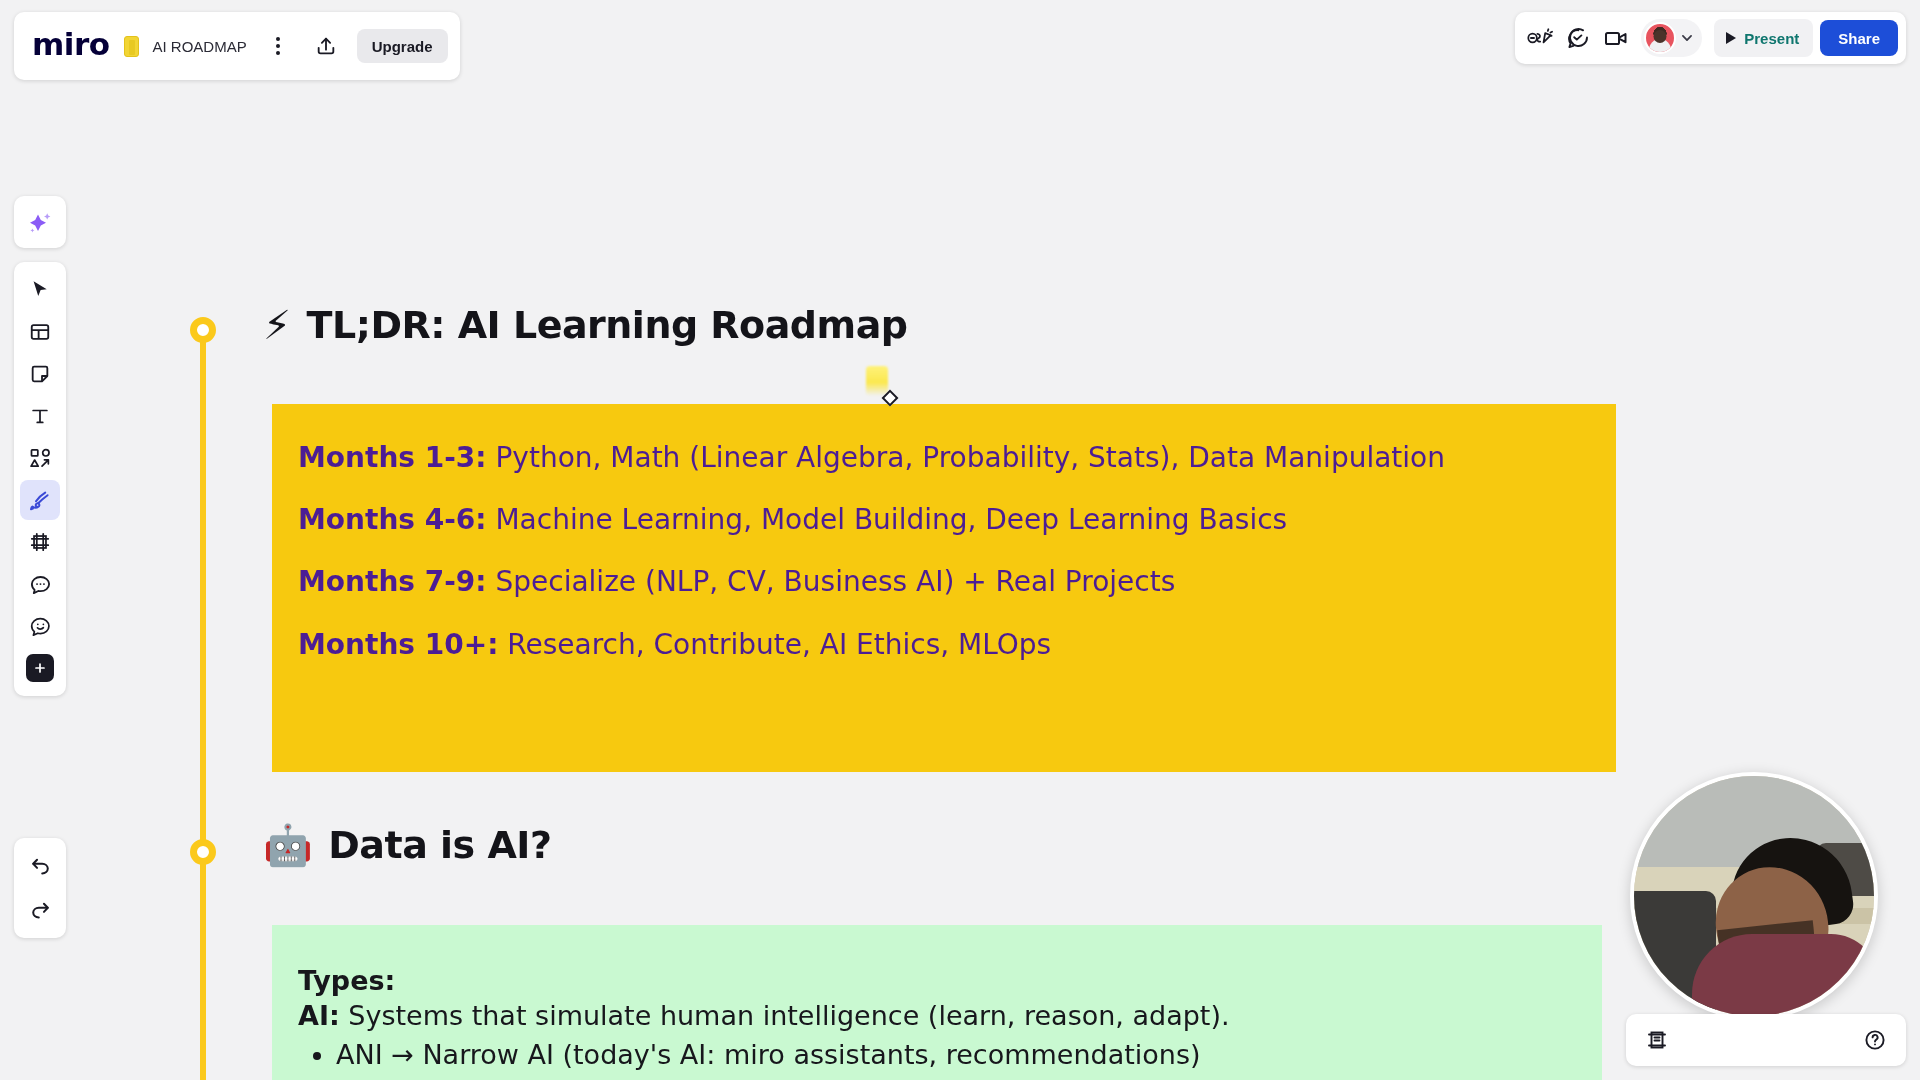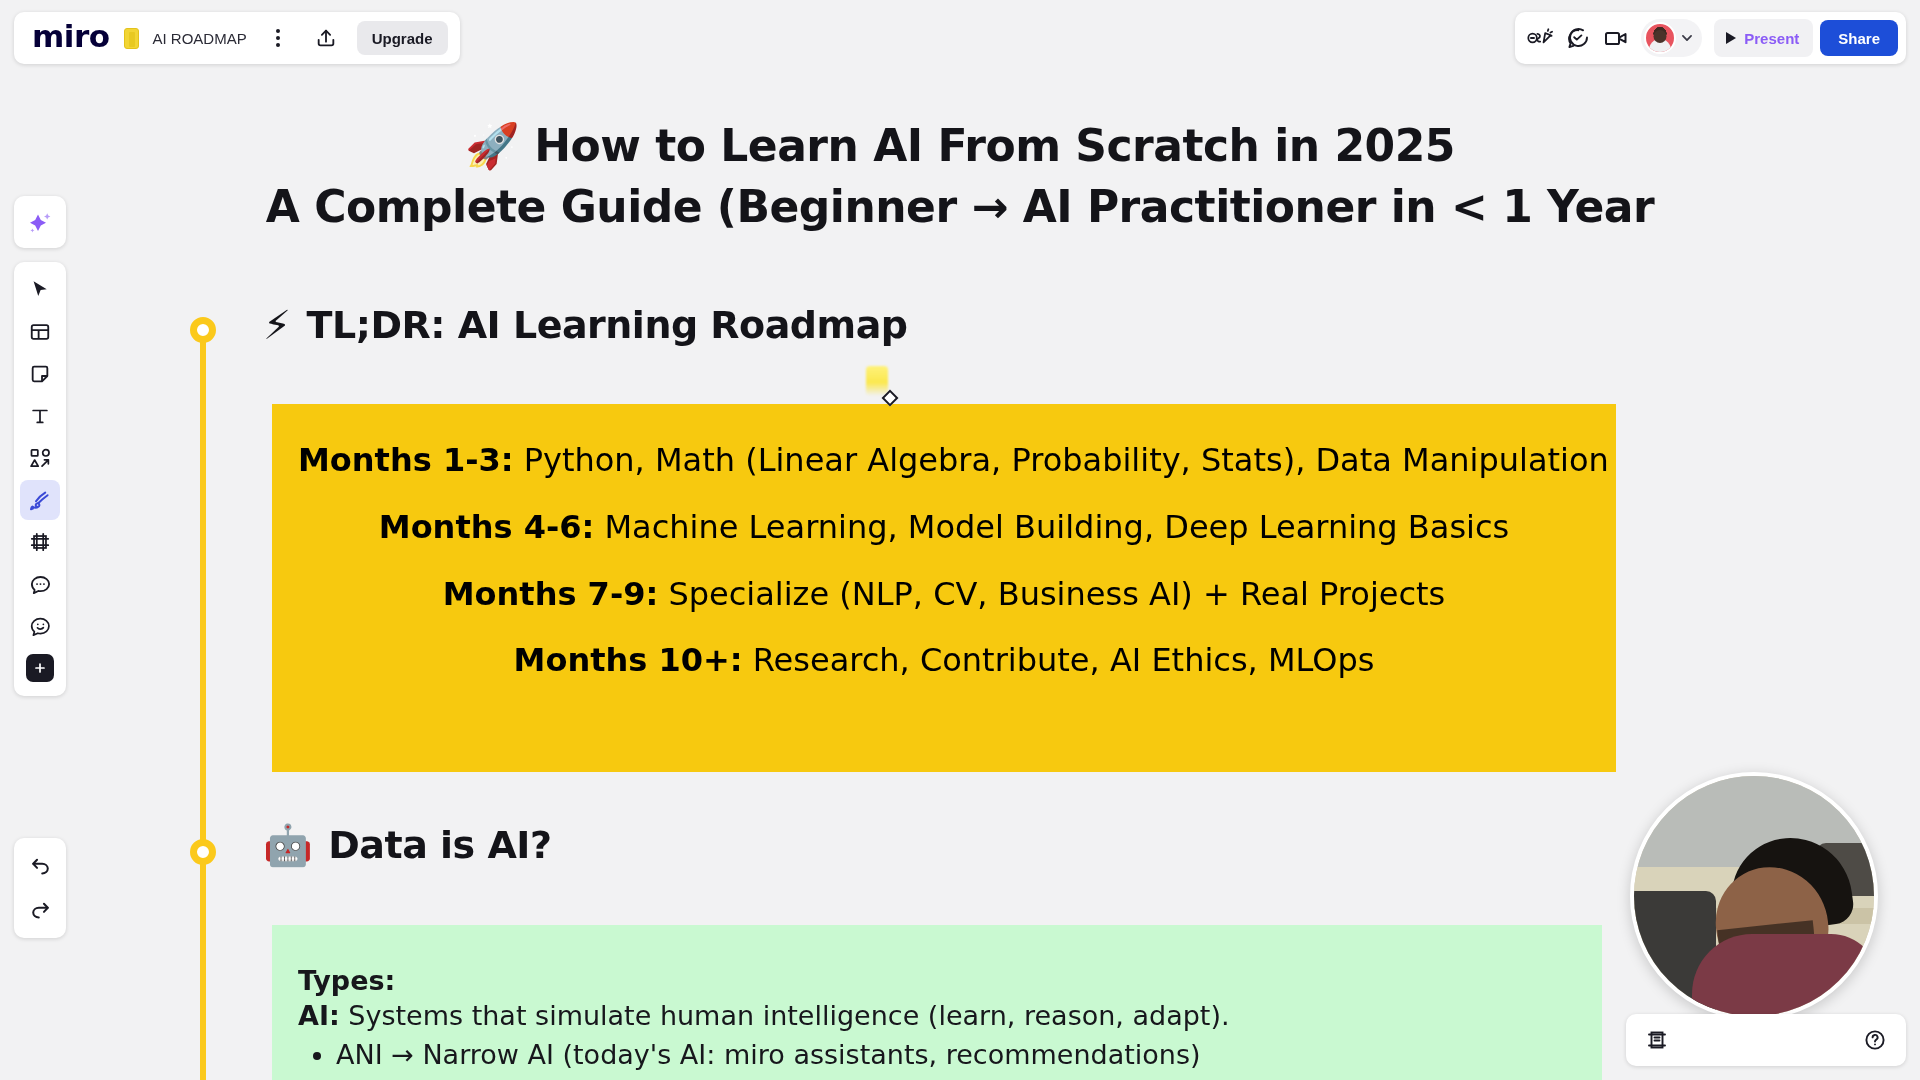--- a/index.html
+++ b/index.html
@@ -8,21 +8,21 @@
     overflow: hidden;
     background: #f2f2f3;
     font-family: "Liberation Sans", sans-serif;
   }
 
   #app { position: relative; width: 1920px; height: 1080px; }
 
   
   .topbar-left {
     position: absolute; top: 12px; left: 14px;
-    height: 52px;
+    height: 68px;
     background: #ffffff;
     border-radius: 10px;
     box-shadow: 0 1px 4px rgba(0,0,0,.14);
     display: flex; align-items: center;
     padding: 0 12px 0 18px;
     gap: 14px;
   }
   .miro-logo {
     font-family: "DejaVu Sans", sans-serif;
     font-size: 31px; font-weight: 700; color: #050038;
@@ -98,21 +98,21 @@
     background:#4a332a;
   }
   .chev {
     width:22px;height:22px;display:flex;align-items:center;justify-content:center;
     color:#3a3a46;
   }
   .present-btn {
     display:flex; align-items:center; gap:8px;
     background:#f1f1f3; border-radius:8px;
     height:38px; padding:0 14px 0 12px;
-    font-size:15px; font-weight:600; color:#8b5cf6;
+    font-size:15px; font-weight:600; color:#0f766e;
     cursor:pointer; margin-left:4px;
   }
   .play-tri {
     width:0;height:0;border-left:10px solid #1a1a24;
     border-top:6.5px solid transparent;border-bottom:6.5px solid transparent;
   }
   .share-btn {
     background:#1d4ed8; color:#fff;
     border-radius:8px; height:36px; padding:0 18px;
     display:flex;align-items:center;
@@ -209,25 +209,24 @@
     width: 1344px; height: 368px;
     background:#f7c90f;
   }
   .card-green {
     left: 272px; top: 925px;
     width: 1330px; height: 260px;
     background:#c9f9d1;
   }
   .card-line {
     font-family:"DejaVu Sans", sans-serif;
-    font-size: 32px; color:#000000;
+    font-size: 28px; color:#4c1d95;
     line-height: 1.15;
     margin-bottom: 30px;
     white-space:nowrap;
-    text-align:center;
   }
   .card-line:last-child{margin-bottom:0;}
   .card-line b { font-weight:700; }
   .green-body {
     font-family:"DejaVu Sans", sans-serif;
     font-size: 27px; color:#17171c; line-height:1.30;
   }
   .green-body b{font-weight:700;}
   .green-list { margin: 4px 0 0 0; padding-left: 38px; }
   .green-list li { margin-top: 2px; }
@@ -301,27 +300,20 @@
   }
   svg { display:block; }
 </style>
 </head>
 <body>
 
 <div id="app">
 
   <div class="canvas">
 
-    <div class="title-block">
-      <div class="title-line l1">
-        <span class="emoji">🚀</span>
-        <span>How to Learn AI From Scratch in 2025</span>
-      </div>
-      <div class="title-line l2">A Complete Guide (Beginner → AI Practitioner in &lt; 1 Year</div>
-    </div>
 
     <div class="timeline-line"></div>
     <div class="tl-node n1"></div>
     <div class="tl-node n2"></div>
 
     <div class="section-head h1">
       <span class="ico">⚡</span>
       <span>TL;DR: AI Learning Roadmap</span>
     </div>
 

